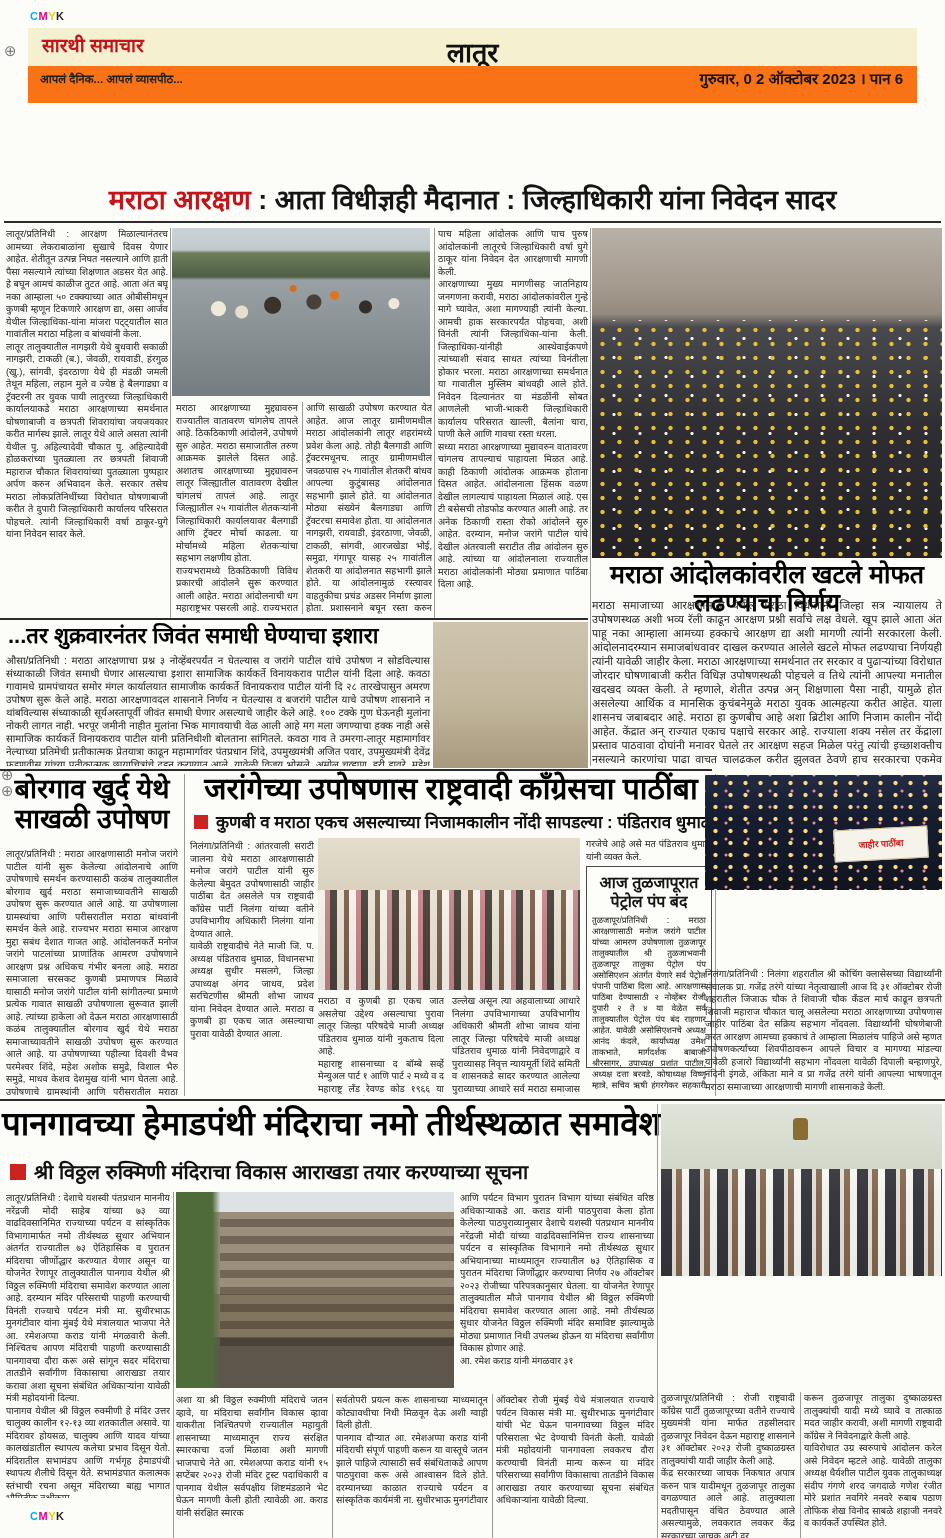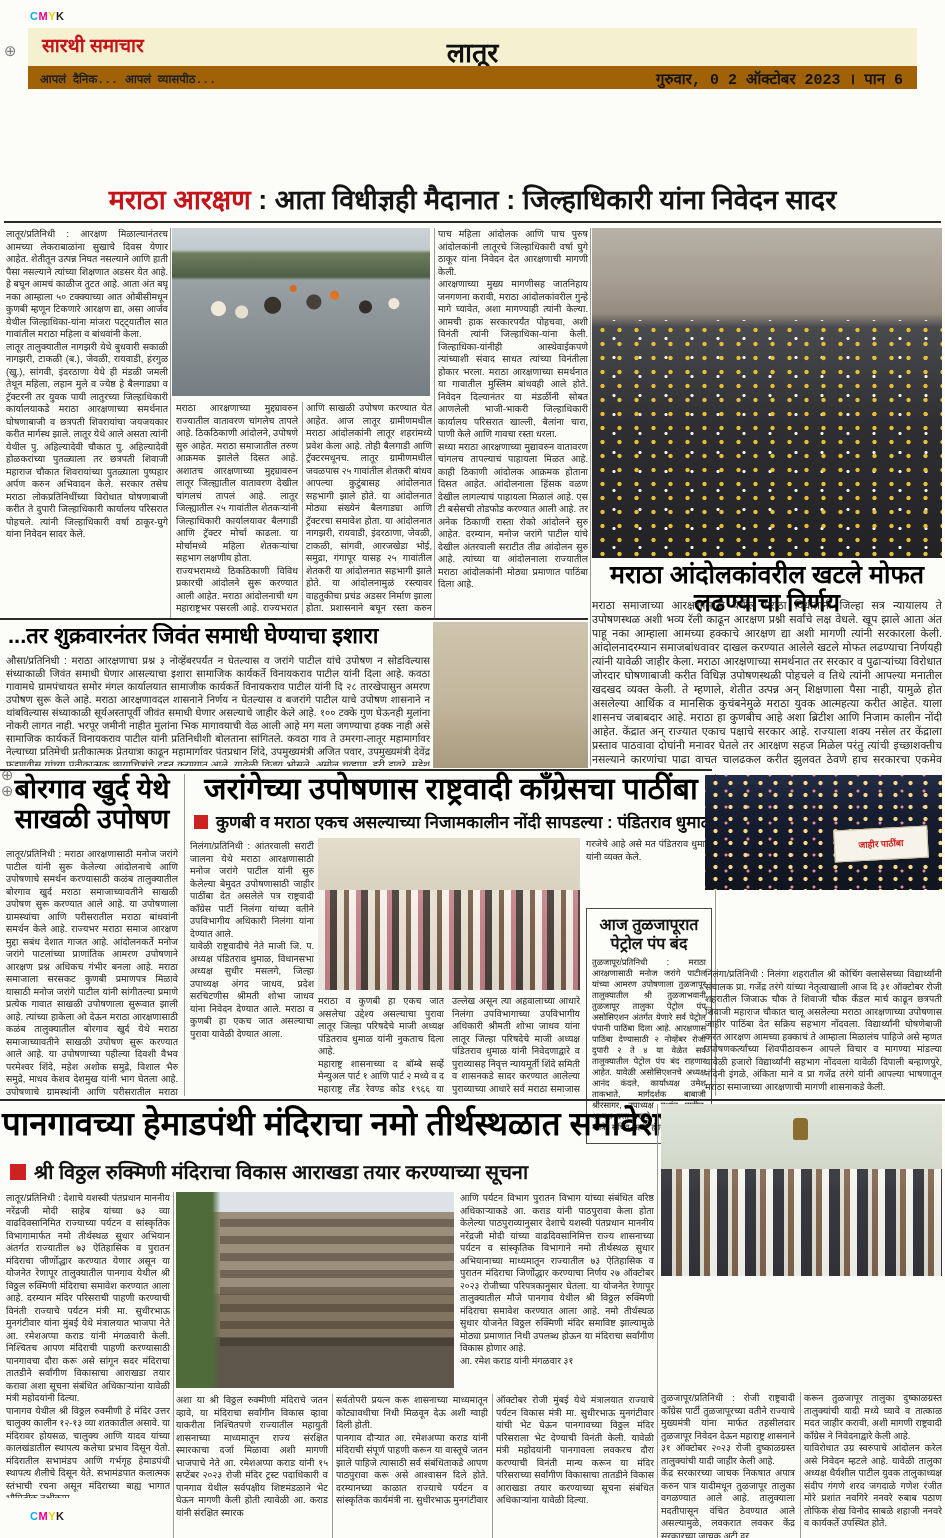--- a/index.html
+++ b/index.html
@@ -15,21 +15,21 @@
   }
   .rule-h { position:absolute; background:#2b2b2b; height:2px; }
   .rule-v { position:absolute; background:#9a9a96; width:1px; }
   .regmark { position:absolute; color:#7d7d80; font-size:15px; line-height:14px; }
   .cmyk span { font-weight:bold; font-size:11px; letter-spacing:0.5px; }
   .c-c{color:#00aeef}.c-m{color:#ec008c}.c-y{color:#e8d400}.c-k{color:#231f20}
 
   .masthead { left:28px; top:28px; width:889px; height:38px; background:#f4f0d0; }
   .brand { position:absolute; left:14px; top:4px; font-size:19px; font-weight:900; color:#c41319; }
   .edition { position:absolute; left:0; right:0; top:5px; text-align:center; font-size:27px; font-weight:900; color:#111; }
-  .dateband { left:28px; top:66px; width:889px; height:23px; background:#a16207;font-family:Liberation Mono, monospace; }
+  .dateband { left:28px; top:66px; width:889px; height:37px; background:#f97316; }
   .tagline { position:absolute; left:12px; top:5px; font-size:11.5px; font-weight:bold; color:#222; }
   .dateline { position:absolute; right:14px; top:2px; font-size:15px; font-weight:900; color:#151515; }
 
   .lead-headline { left:0; top:94px; width:945px; text-align:center; font-size:50px; font-weight:900; letter-spacing:-1px; line-height:1.1; color:#000; }
   .kicker { left:0; top:180px; width:945px; text-align:center; font-size:27px; font-weight:800; }
   .kicker .red { color:#c41319; }
 
   .photo { position:absolute; overflow:hidden; background:#b9b4aa; }
   .photo::before { content:""; position:absolute; inset:0; }
 
@@ -173,21 +173,21 @@
     <span class="subtitle-text" style="font-size:17px;">कुणबी व मराठा एकच असल्याच्या निजामकालीन नोंदी सापडल्या : पंडितराव धुमाळ</span>
   </div>
   <div class="abs body-text" style="left:190px; top:840px; width:124px; height:256px;">निलंगा/प्रतिनिधी : आंतरवाली सराटी जालना येथे मराठा आरक्षणासाठी मनोज जरांगे पाटील यांनी सुरु केलेल्या बेमुदत उपोषणासाठी जाहीर पाठींबा देत असलेले पत्र राष्ट्रवादी काँग्रेस पार्टी निलंगा यांच्या वतीने उपविभागीय अधिकारी निलंगा यांना देण्यात आले.
 यावेळी राष्ट्रवादीचे नेते माजी जि. प. अध्यक्ष पंडितराव धुमाळ, विधानसभा अध्यक्ष सुधीर मसलगे, जिल्हा उपाध्यक्ष अंगद जाधव, प्रदेश सरचिटणीस श्रीमती शोभा जाधव यांना निवेदन देण्यात आले. मराठा व कुणबी हा एकच जात असल्याचा पुरावा यावेळी देण्यात आला.</div>
   <div class="abs photo ph-group" style="left:318px; top:838px; width:262px; height:152px;"></div>
   <div class="abs body-text" style="left:318px; top:995px; width:126px; height:101px;">मराठा व कुणबी हा एकच जात असलेचा उद्देश्य असल्याचा पुरावा लातूर जिल्हा परिषदेचे माजी अध्यक्ष पंडितराव धुमाळ यांनी नुकताच दिला आहे.
 महाराष्ट्र शासनाच्या द बॉम्बे सर्व्हे मेन्युअल पार्ट १ आणि पार्ट २ मध्ये व द महाराष्ट्र लँड रेवण्ड कोड १९६६ या अहवाला मध्ये मराठा व कुणबी ही एकच जात असल्याचा</div>
   <div class="abs body-text" style="left:452px; top:995px; width:128px; height:101px;">उल्लेख असून त्या अहवालाच्या आधारे निलंगा उपविभागाच्या उपविभागीय अधिकारी श्रीमती शोभा जाधव यांना लातूर जिल्हा परिषदेचे माजी अध्यक्ष पंडितराव धुमाळ यांनी निवेदणाद्वारे व पुराव्यासह निवृत्त न्यायमूर्ती शिंदे समिती व शासनकडे सादर करण्यात आलेल्या पुराव्याच्या आधारे सर्व मराठा समाजास सरसकट कुणबी प्रमाणपत्र देऊन ओबीसी प्रवर्गात समाविष्ट करणे</div>
   <div class="abs body-text" style="left:586px; top:838px; width:126px; height:26px;">गरजेचे आहे असे मत पंडितराव धुमाळ यांनी व्यक्त केले.</div>
 
-  <div class="boxed" style="left:586px; top:908px; width:126px; height:236px;">
+  <div class="boxed" style="left:586px; top:866px; width:126px; height:202px;">
     <div class="box-head">आज तुळजापूरात पेट्रोल पंप बंद</div>
     <div class="box-body" style="height:176px;">तुळजापूर/प्रतिनिधी : मराठा आरक्षणासाठी मनोज जरांगे पाटील यांच्या आमरण उपोषणाला तुळजापूर तालुक्यातील श्री तुळजाभवानी तुळजापूर तालुका पेट्रोल पंप असोसिएशन अंतर्गत येणारे सर्व पेट्रोल पंपानी पाठिंबा दिला आहे. आरक्षणास पाठिंबा देण्यासाठी २ नोव्हेंबर रोजी दुपारी २ ते ४ या वेळेत सर्व तालुक्यातील पेट्रोल पंप बंद राहणार आहेत. यावेळी असोसिएशनचे अध्यक्ष आनंद कंदले, कार्याध्यक्ष उमेश ताकभाते, मार्गदर्शक बाबाजी श्रीरसागर, उपाध्यक्ष प्रशांत पाटील, अध्यक्ष दत्ता बरवडे, कोषाध्यक्ष विष्णू म्हात्रे, सचिव ऋषी हंगरगेकर सहकारी उपस्थित होते.</div>
   </div>
   <div class="rule-v" style="left:715px; top:774px; height:322px;"></div>
 
   <div class="abs photo ph-night" style="left:705px; top:775px; width:237px; height:115px;">
     <div class="banner">जाहीर पाठींबा</div>
   </div>
   <div class="abs body-text" style="left:705px; top:968px; width:237px; height:128px;">निलंगा/प्रतिनिधी : निलंगा शहरातील श्री कोचिंग क्लासेसच्या विद्यार्थ्यांनी संचालक प्रा. गजेंद्र तरंगे यांच्या नेतृत्वाखाली आज दि ३१ ऑक्टोबर रोजी शहरातील जिजाऊ चौक ते शिवाजी चौक कँडल मार्च काढून छत्रपती शिवाजी महाराज चौकात चालू असलेल्या मराठा आरक्षणाच्या उपोषणास जाहीर पाठिंबा देत सक्रिय सहभाग नोंदवला. विद्यार्थ्यांनी घोषणेबाजी करत आरक्षण आमच्या हक्काचं ते आम्हाला मिळालंच पाहिजे असे म्हणत उपोषणकर्त्यांच्या शिवपीठावरून आपले विचार व मागण्या मांडल्या यावेळी हजारो विद्यार्थ्यांनी सहभाग नोंदवला यावेळी दिपाली बन्हाणपुरे, नंदिनी इंगळे, अंकिता माने व प्रा गजेंद्र तरंगे यांनी आपल्या भाषणातून मराठा समाजाच्या आरक्षणाची मागणी शासनाकडे केली.</div>
 

